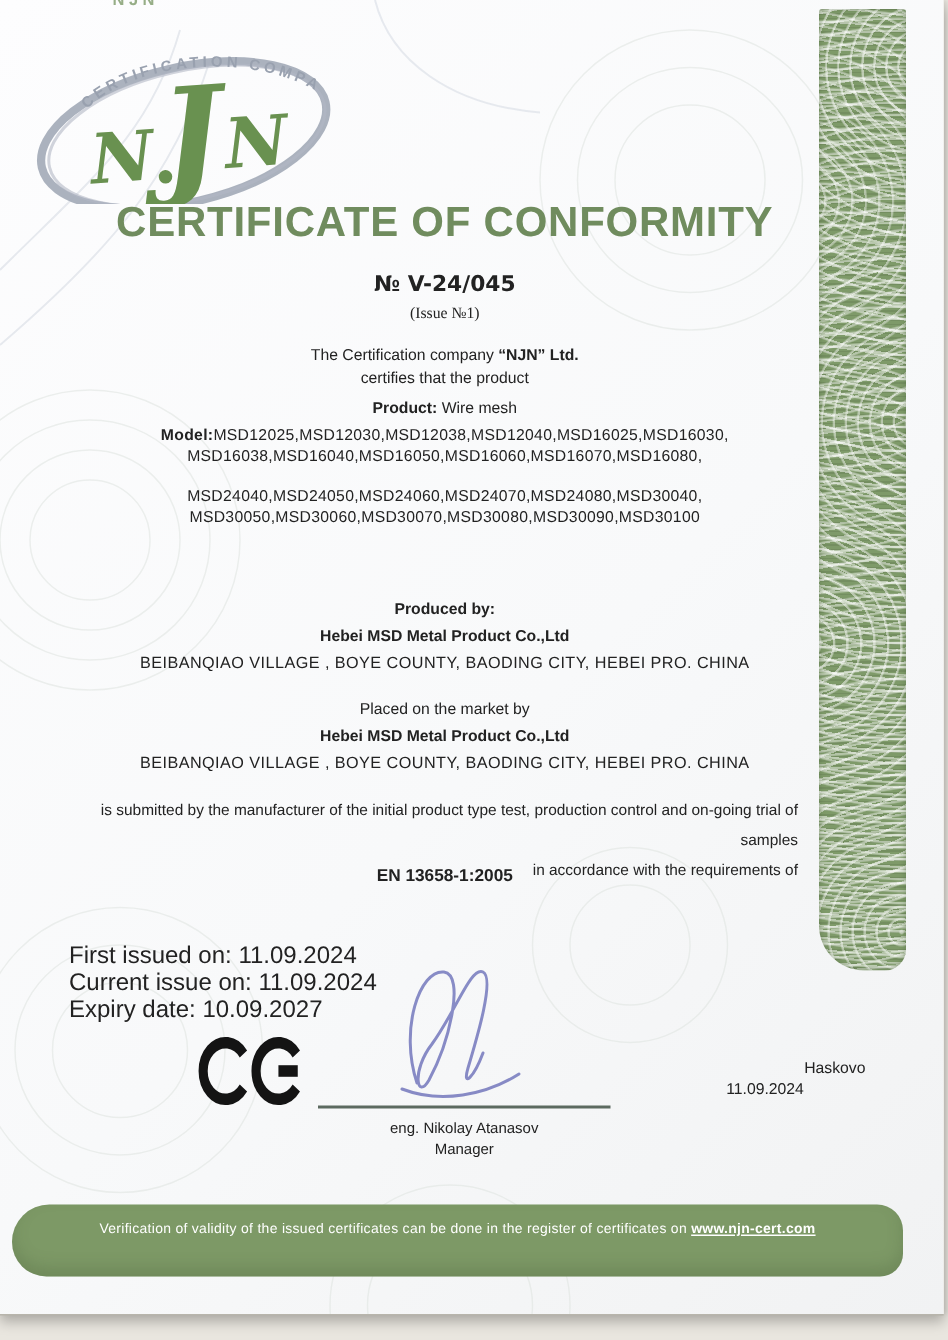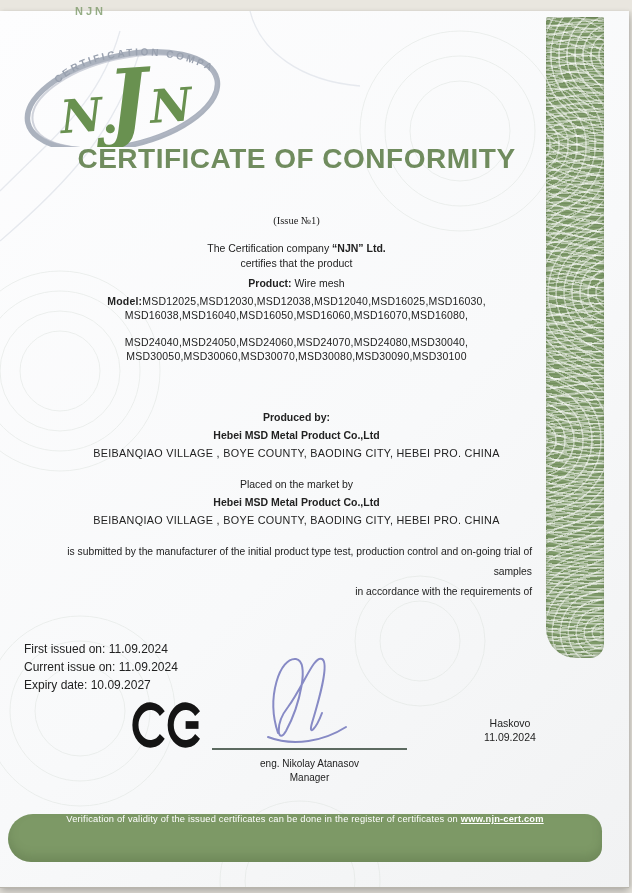--- a/index.html
+++ b/index.html
@@ -8,21 +8,20 @@
     position:relative;
     background:#e9e6df;
     font-family:"Liberation Sans", sans-serif;
     overflow:hidden;
     color:#222;
   }
   .paper {
     position:absolute; left:0; top:0; width:629px; height:876px;
     background:linear-gradient(135deg,#fdfdfe 0%,#f8f9fa 55%,#f1f2f3 100%);
     box-shadow:0 1px 0 #b8b5ac, 0 5px 8px rgba(0,0,0,.25), 2px 0 3px rgba(0,0,0,.08);
-    margin-top:11px;
   }
   .watermarks { position:absolute; left:0; top:0; pointer-events:none; }
 
   
   .scan-artifact {
     position:absolute; left:75px; top:-6px; height:14px; overflow:hidden;
     color:#7d9a69; font-weight:bold; font-size:11px; letter-spacing:3px; opacity:.8;
     filter:blur(.4px);
   }
 
@@ -76,40 +75,40 @@
                  font-size:10.5px; font-weight:bold; }
   .market-addr { position:absolute; left:34px; top:503px; width:525px; text-align:center;
                  font-size:10.8px; letter-spacing:.3px; }
 
   .submitted { position:absolute; left:42px; top:531px; width:490px; text-align:right;
                font-size:10.3px; line-height:20px; }
 
   .standard  { position:absolute; left:34px; top:578px; width:525px; text-align:center;
                font-size:11.5px; font-weight:bold; }
 
-  .dates { position:absolute; left:24px; top:629px; font-size:12px; line-height:18px; }
+  .dates { position:absolute; left:46px; top:629px; font-size:16px; line-height:18px; }
 
   .ce { position:absolute; left:130px; top:690px; }
 
   .signature-svg { position:absolute; left:256px; top:636px; }
 
   .sig-line { position:absolute; left:212px; top:737px; width:195px; height:2px;
               background:#5c6a60; }
   .sig-name  { position:absolute; left:182px; top:747px; width:255px; text-align:center; font-size:10px; }
   .sig-title { position:absolute; left:182px; top:761px; width:255px; text-align:center; font-size:10px; }
 
-  .place      { position:absolute; left:455px; top:706px; width:110px; text-align:center; font-size:10.5px; }
+  .place      { position:absolute; left:467px; top:706px; width:110px; text-align:right; font-size:10.5px; }
   .place-date { position:absolute; left:455px; top:720px; width:110px; text-align:center; font-size:10.5px; }
 
   .footer-banner {
     position:absolute; left:8px; top:803px; width:594px; height:48px;
     background:#7d9966;
     border-radius:26px 18px 16px 24px;
     color:#fff; font-size:9.3px; letter-spacing:.2px;
-    text-align:center; 
+    text-align:center; padding-top:11px;
     box-shadow:inset 0 -6px 10px rgba(70,90,55,.25);
   }
   .footer-banner .link { text-decoration:underline; font-weight:bold; }
 
   .bold { font-weight:bold; }
 </style>
 </head>
 <body>
 
 <div class="paper">
@@ -153,20 +152,21 @@
     </text>
     <g font-family="DejaVu Serif, Liberation Serif, serif" font-style="italic" font-weight="bold" fill="#699150" transform="rotate(-4 110 80)">
       <text x="48" y="100" font-size="46">N</text>
       <text x="96" y="102" font-size="86">J</text>
       <circle cx="97" cy="99" r="4.5"></circle>
       <text x="138" y="96" font-size="46">N</text>
     </g>
   </svg>
 
   <div class="title">CERTIFICATE OF CONFORMITY</div>
+  <div class="cert-no">№ V-24/045</div>
   <div class="issue-no">(Issue №1)</div>
 
   <div class="issuer">
     <span>The Certification company </span><span class="bold">“NJN” Ltd.</span><br>
     <span>certifies that the product</span>
   </div>
 
   <div class="product">
     <span class="bold">Product:</span><span> Wire mesh</span>
   </div>
@@ -186,20 +186,21 @@
 
   <div class="market-head">Placed on the market by</div>
   <div class="market-name">Hebei MSD Metal Product Co.,Ltd</div>
   <div class="market-addr">BEIBANQIAO VILLAGE , BOYE COUNTY, BAODING CITY, HEBEI PRO. CHINA</div>
 
   <div class="submitted">
     <span>is submitted by the manufacturer of the initial product type test, production control and on-going trial of samples</span><br>
     <span>in accordance with the requirements of</span>
   </div>
 
+  <div class="standard">EN 13658-1:2005</div>
 
   <div class="dates">
     <div>First issued on: 11.09.2024</div>
     <div>Current issue on: 11.09.2024</div>
     <div>Expiry date: 10.09.2027</div>
   </div>
 
   <svg class="ce" width="78" height="48" viewBox="0 0 115 56" preserveAspectRatio="none">
     <g fill="none" stroke="#141414" stroke-width="9">
       <path d="M 47.6 14.8 A 22 22 0 1 0 47.6 41.2"></path>

